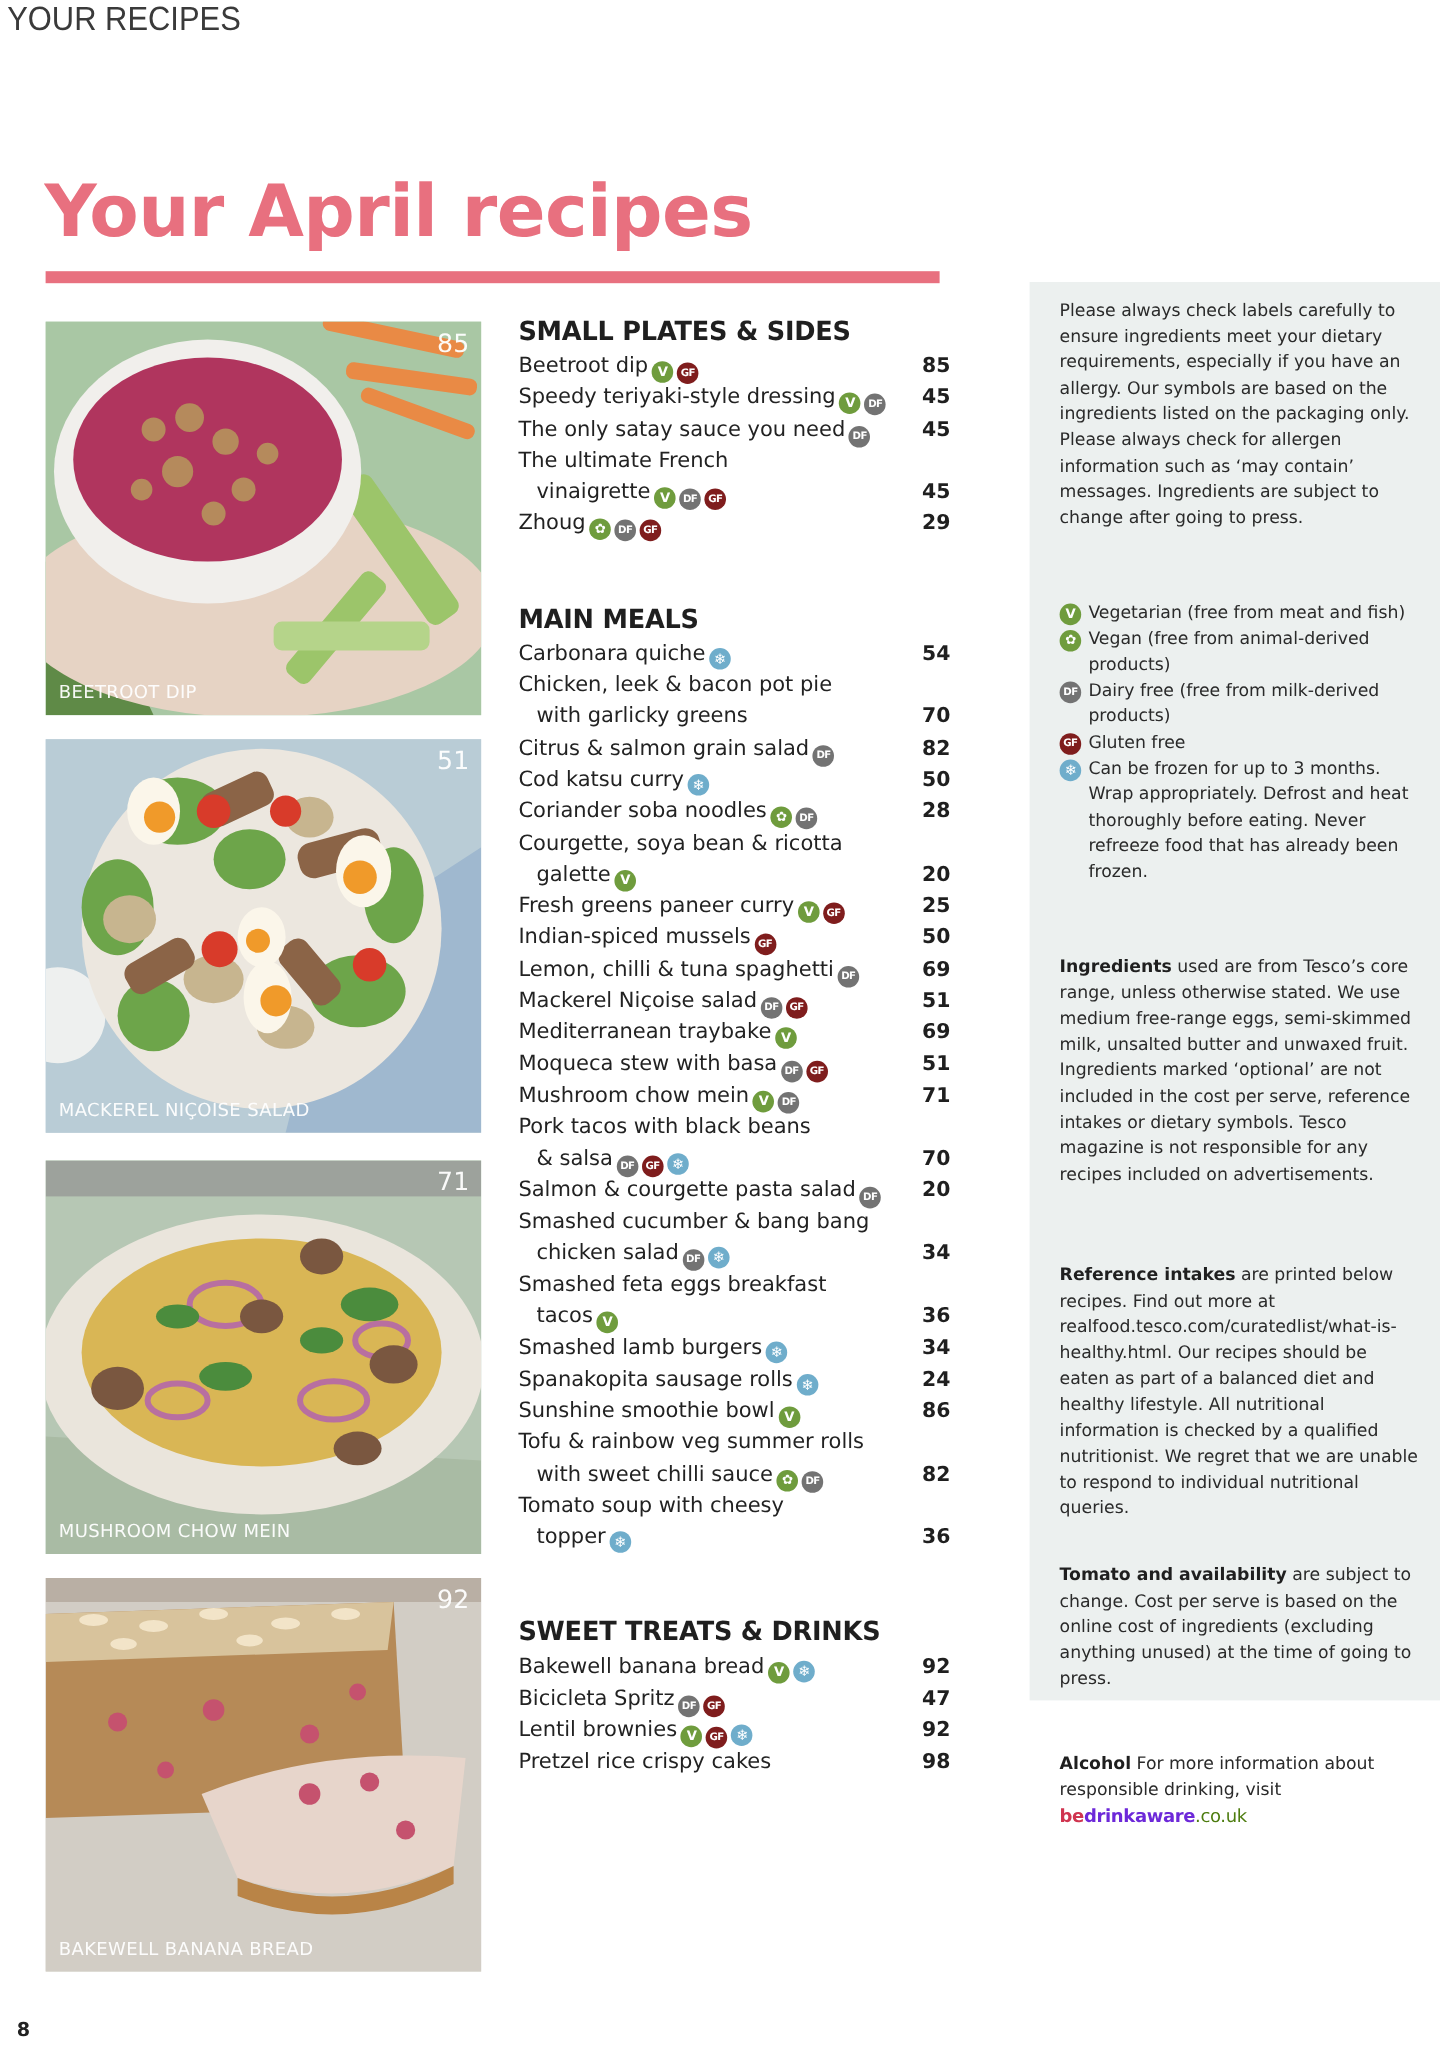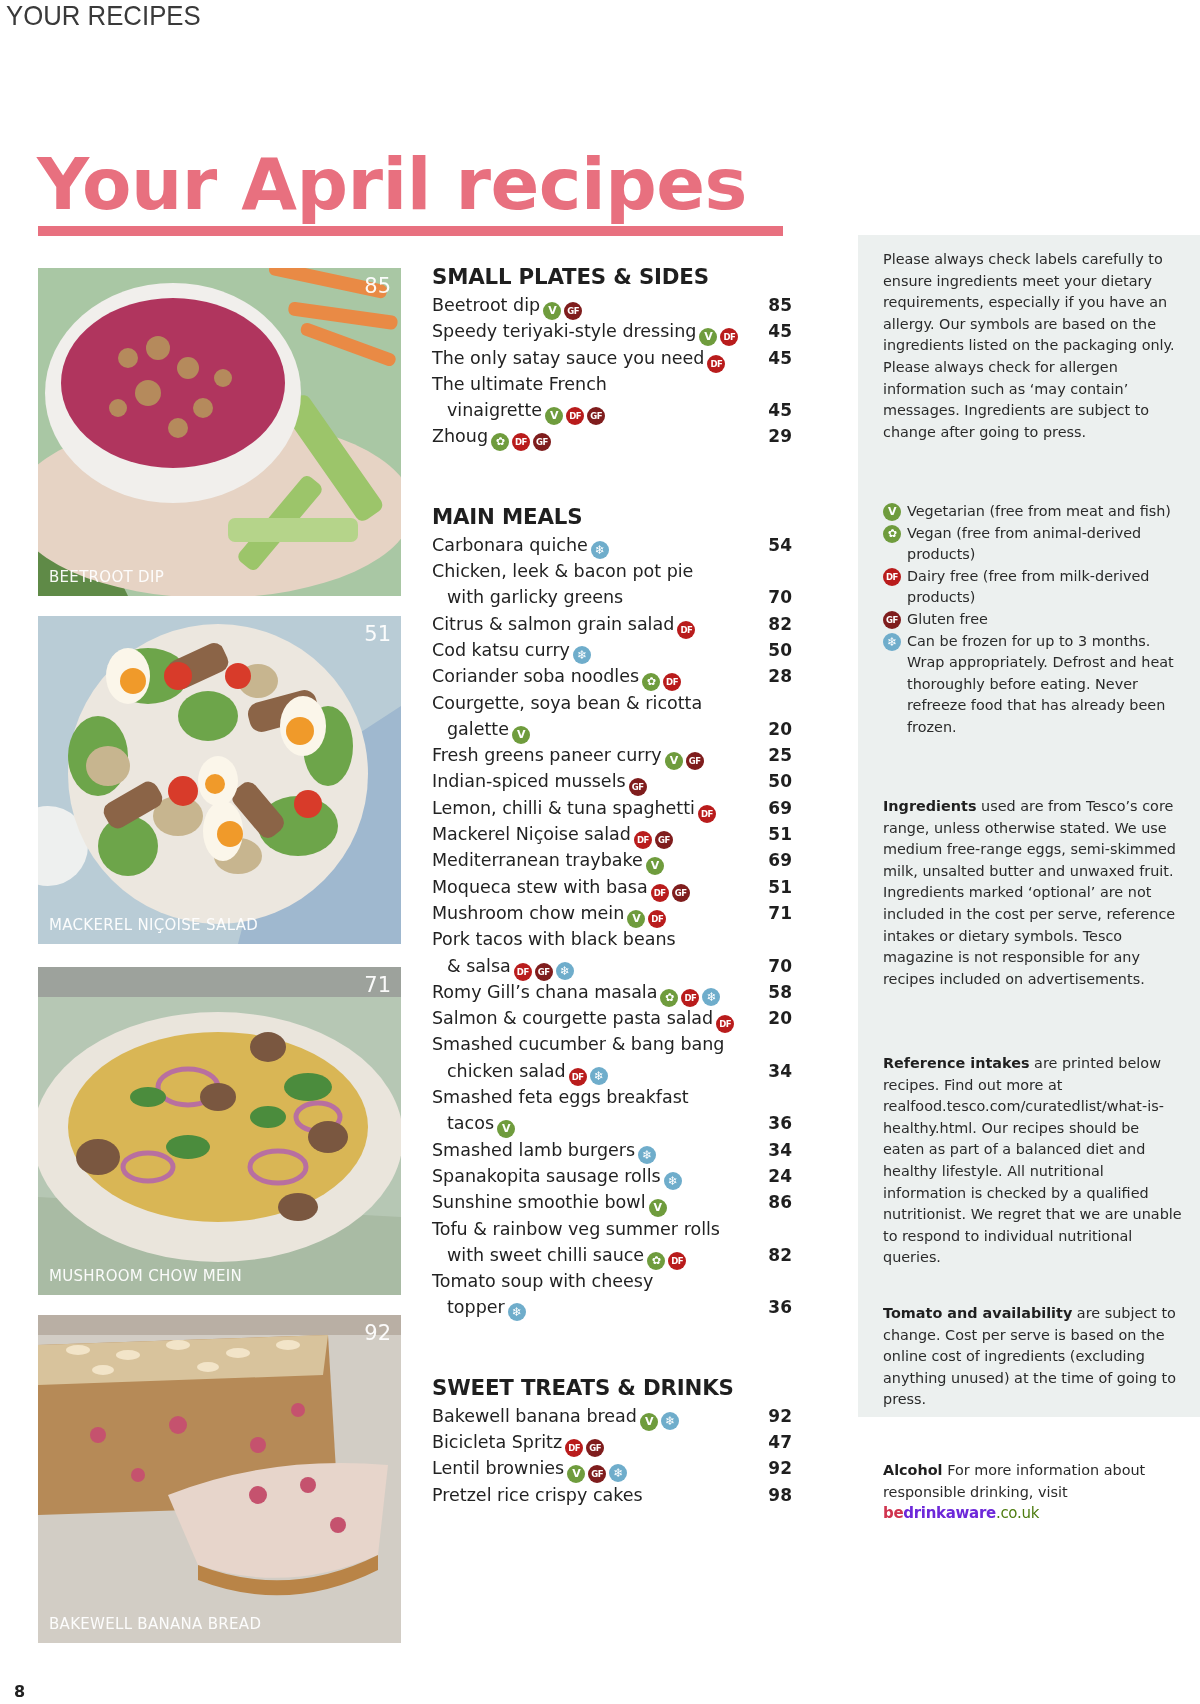--- a/index.html
+++ b/index.html
@@ -1,21 +1,21 @@
 <!DOCTYPE html>
 <html><head>
 <meta charset="utf-8">
 <style>
   * { box-sizing: border-box; margin: 0; padding: 0; }
   html, body { width: 1200px; height: 1704px; background: #ffffff; overflow: hidden; }
   body { position: relative; font-family: "DejaVu Sans", "Liberation Sans", sans-serif; color: #222; }
 
   .section-header { position: absolute; left: 6px; top: 0px; font-family: "Liberation Sans", sans-serif; font-size: 28px; color: #3a3a3a; letter-spacing: 0px; transform: scaleX(0.92); transform-origin: left top; }
 
-  .page-title { position: absolute; left: 37px; top: 142px; font-family: "DejaVu Sans", sans-serif; font-weight: bold; font-size: 72px; color: #e8707f; letter-spacing: -0.5px; }
+  .page-title { position: absolute; left: 37px; top: 142px; font-family: "DejaVu Sans", sans-serif; font-weight: bold; font-size: 60px; color: #e8707f; letter-spacing: -0.5px; }
   .title-bar { position: absolute; left: 38px; top: 226px; width: 745px; height: 10px; background: #e8707f; }
 
   
   .photo { position: absolute; left: 38px; width: 363px; height: 328px; overflow: hidden; }
   .photo .pg { position: absolute; right: 10px; top: 6px; color: #ffffff; font-size: 21px; font-family: "DejaVu Sans", sans-serif; opacity: 0.95; }
   .photo .cap { position: absolute; left: 11px; bottom: 10px; color: #ffffff; font-size: 15px; font-family: "DejaVu Sans", sans-serif; letter-spacing: 0.3px; opacity: 0.95; }
   .photo svg { position: absolute; left: 0; top: 0; }
 
   #photo-1 { top: 268px; background: #a9c7a4; }
   #photo-2 { top: 616px; background: #b9ccd6; }
@@ -27,21 +27,21 @@
   .cat-head { font-family: "DejaVu Sans", sans-serif; font-weight: bold; font-size: 22px; color: #1f1f1f; height: 30px; line-height: 30px; letter-spacing: -0.2px; transform: scaleX(0.97); transform-origin: left center; }
   .row { position: relative; height: 26.3px; line-height: 26.3px; font-size: 17.5px; color: #222; white-space: nowrap; }
   .row .name { display: inline-block; }
   .row.indent .name { padding-left: 15px; }
   .row .page { position: absolute; right: 0; top: 0; font-weight: bold; font-size: 17px; color: #1f1f1f; }
   .cat-gap { height: 52px; }
 
   .badge { display: inline-block; width: 18px; height: 18px; border-radius: 50%; vertical-align: -3px; margin-left: 3px; color: #fff; font-size: 8.5px; font-weight: bold; text-align: center; line-height: 18px; font-family: "DejaVu Sans", sans-serif; letter-spacing: -0.5px; }
   .b-v { background: #6f9c3d; font-size: 11px; }
   .b-vegan { background: #6f9c3d; font-size: 11px; }
-  .b-df { background: #b91c1c; }
+  .b-df { background: #737373; }
   .b-gf { background: #7f1d1d; }
   .b-fz { background: #6fadcb; font-size: 12px; }
 
   
   .info-panel { position: absolute; left: 858px; top: 235px; width: 342px; height: 1182px; background: #ecf0ef; }
   .info-block { position: absolute; left: 25px; width: 300px; font-size: 14.4px; line-height: 21.6px; color: #2a2a2a; }
   .info-block b { font-weight: bold; color: #1f1f1f; }
   .legend-row { position: relative; padding-left: 24px; }
   .legend-row .badge { position: absolute; left: 0; top: 2px; margin-left: 0; }
   .drinkaware { font-weight: bold; font-size: 15px; letter-spacing: -0.3px; }
@@ -224,21 +224,20 @@
     <div class="row indent"><span class="name">galette</span><span class="badge b-v">V</span><span class="page">20</span></div>
     <div class="row"><span class="name">Fresh greens paneer curry</span><span class="badge b-v">V</span><span class="badge b-gf">GF</span><span class="page">25</span></div>
     <div class="row"><span class="name">Indian-spiced mussels</span><span class="badge b-gf">GF</span><span class="page">50</span></div>
     <div class="row"><span class="name">Lemon, chilli &amp; tuna spaghetti</span><span class="badge b-df">DF</span><span class="page">69</span></div>
     <div class="row"><span class="name">Mackerel Niçoise salad</span><span class="badge b-df">DF</span><span class="badge b-gf">GF</span><span class="page">51</span></div>
     <div class="row"><span class="name">Mediterranean traybake</span><span class="badge b-v">V</span><span class="page">69</span></div>
     <div class="row"><span class="name">Moqueca stew with basa</span><span class="badge b-df">DF</span><span class="badge b-gf">GF</span><span class="page">51</span></div>
     <div class="row"><span class="name">Mushroom chow mein</span><span class="badge b-v">V</span><span class="badge b-df">DF</span><span class="page">71</span></div>
     <div class="row"><span class="name">Pork tacos with black beans</span></div>
     <div class="row indent"><span class="name">&amp; salsa</span><span class="badge b-df">DF</span><span class="badge b-gf">GF</span><span class="badge b-fz">❄</span><span class="page">70</span></div>
-    <div class="row"><span class="name">Romy Gill’s chana masala</span><span class="badge b-vegan">✿</span><span class="badge b-df">DF</span><span class="badge b-fz">❄</span><span class="page">58</span></div>
     <div class="row"><span class="name">Salmon &amp; courgette pasta salad</span><span class="badge b-df">DF</span><span class="page">20</span></div>
     <div class="row"><span class="name">Smashed cucumber &amp; bang bang</span></div>
     <div class="row indent"><span class="name">chicken salad</span><span class="badge b-df">DF</span><span class="badge b-fz">❄</span><span class="page">34</span></div>
     <div class="row"><span class="name">Smashed feta eggs breakfast</span></div>
     <div class="row indent"><span class="name">tacos</span><span class="badge b-v">V</span><span class="page">36</span></div>
     <div class="row"><span class="name">Smashed lamb burgers</span><span class="badge b-fz">❄</span><span class="page">34</span></div>
     <div class="row"><span class="name">Spanakopita sausage rolls</span><span class="badge b-fz">❄</span><span class="page">24</span></div>
     <div class="row"><span class="name">Sunshine smoothie bowl</span><span class="badge b-v">V</span><span class="page">86</span></div>
     <div class="row"><span class="name">Tofu &amp; rainbow veg summer rolls</span></div>
     <div class="row indent"><span class="name">with sweet chilli sauce</span><span class="badge b-vegan">✿</span><span class="badge b-df">DF</span><span class="page">82</span></div>

